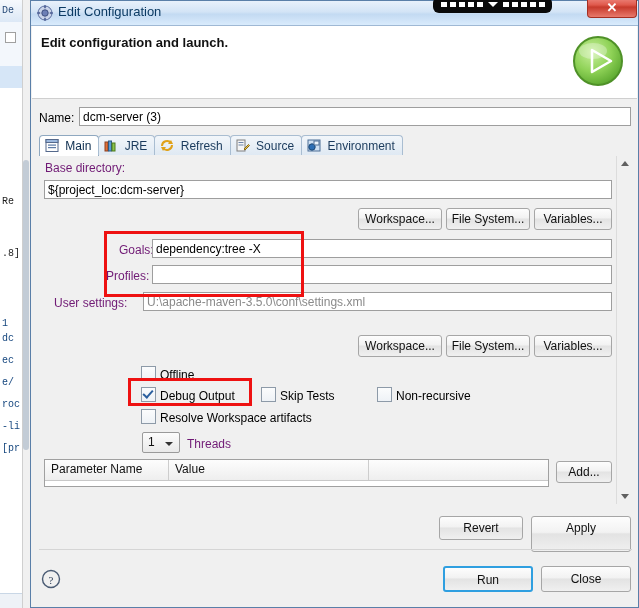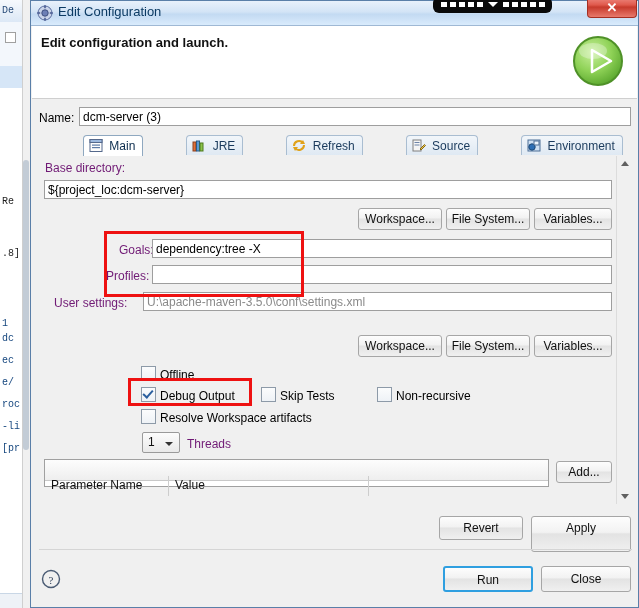--- a/index.html
+++ b/index.html
@@ -137,21 +137,20 @@
   .tab {
     position: relative; float: left; height: 20px;
     padding: 0 7px 10px 5px;
     border: 1px solid #a9bdd1; border-bottom: none;
     border-radius: 4px 4px 0 0;
     background: linear-gradient(#f2f6fa, #dfe9f3);
     font-size: 12px; line-height: 20px; color: #1a3a5c;
     margin-right: -1px;
     box-sizing: border-box;
     white-space: nowrap;
-    margin-left: 44px;
   }
   .tab.active {
     background: #ffffff;
     border-color: #8fa8c0;
     color: #0b2c4d;
     height: 21px;
   }
   .tab .t-ico {
     display: inline-block; width: 14px; height: 13px;
     vertical-align: -2px; margin-right: 3px;
@@ -215,21 +214,20 @@
   .ptable .hdr {
     position: absolute; left: 0; top: 0; right: 0; height: 20px;
     background: linear-gradient(#fdfdfd, #eeeeee);
     border-bottom: 1px solid #c8c8c8;
   }
   .ptable .hcell {
     position: absolute; top: 0; height: 20px; line-height: 19px;
     font-size: 12px; padding-left: 6px; color: #111;
     border-right: 1px solid #cdcdcd; box-sizing: border-box;
     white-space: nowrap;
-    margin-top: 16px;
   }
 
   
   .c-scroll {
     position: absolute; right: 0; top: 0; width: 15px; height: 348px;
     background: #f0f0f0; border-left: 1px solid #dcdcdc;
   }
   .c-arrow {
     position: absolute; left: 0; width: 15px; height: 15px;
     background: #f0f0f0;

